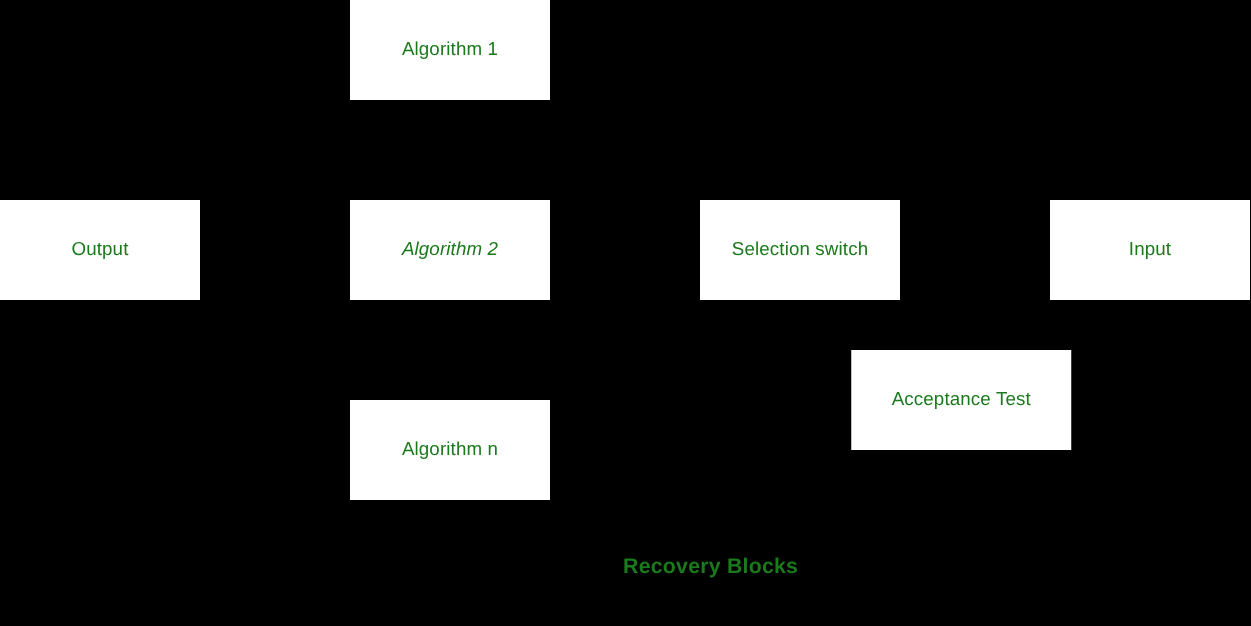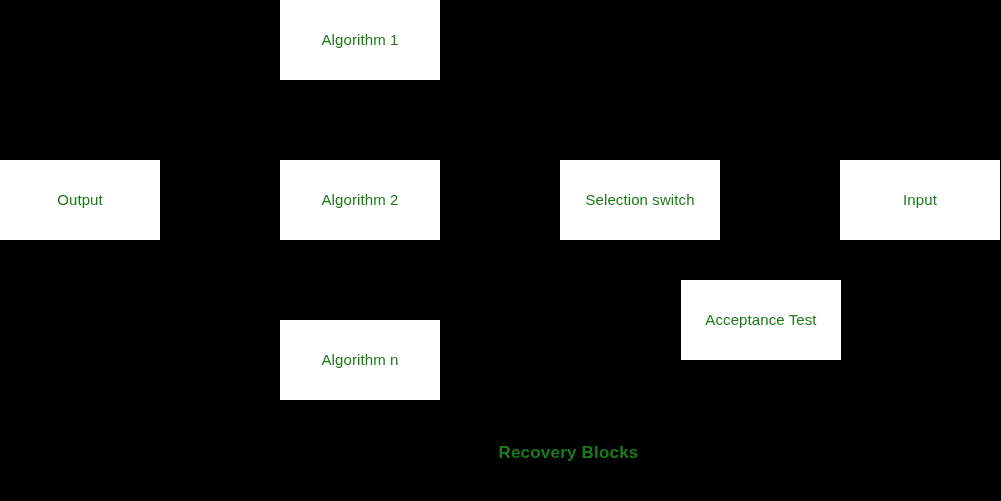--- a/index.html
+++ b/index.html
@@ -33,24 +33,24 @@
     font-size: 15px;
     font-weight: 400;
     line-height: 1.2;
     text-align: center;
     white-space: nowrap;
     letter-spacing: 0.1px;
   }
   
   #node-algorithm-1     { left: 280px; top:   0px; width: 160px; height: 80px; }
   #node-input           { left:   0px; top: 160px; width: 160px; height: 80px; }
-  #node-algorithm-2     { left: 280px; top: 160px; width: 160px; height: 80px; }
+  #node-algorithm-2     { left: 280px; top: 160px; width: 160px; height: 80px; font-style: italic; }
   #node-selection-switch{ left: 560px; top: 160px; width: 160px; height: 80px; }
   #node-output          { left: 840px; top: 160px; width: 160px; height: 80px; }
-  #node-acceptance-test { left: 681px; top: 280px; width: 160px; height: 80px; }
+  #node-acceptance-test { left: 681px; top: 280px; width: 176px; height: 80px; }
   #node-algorithm-n     { left: 280px; top: 320px; width: 160px; height: 80px; }
 
   .diagram-caption {
     position: absolute;
     left: 0;
     top: 443px;
     width: 1001px;
     text-align: center;
     color: #1b7a1b;
     font-family: "Liberation Sans", sans-serif;

